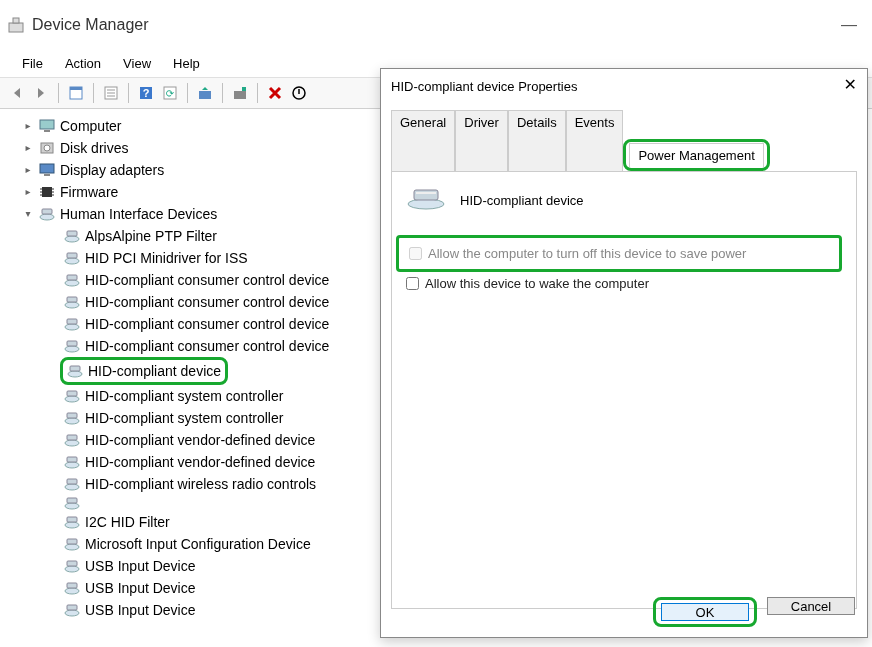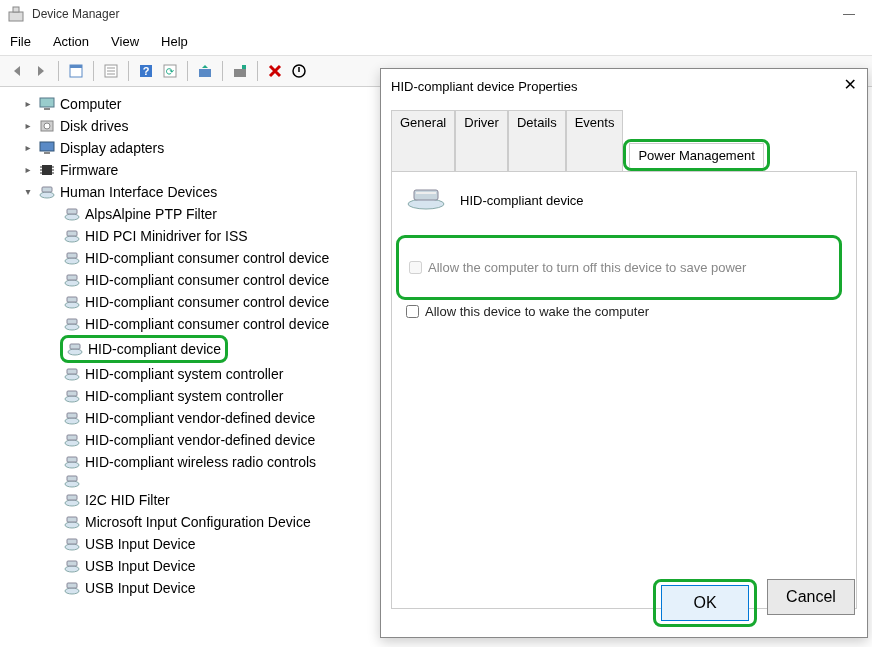--- a/index.html
+++ b/index.html
@@ -1,23 +1,23 @@
 <!DOCTYPE html>
 <html><head>
 <meta charset="utf-8">
 <style>
 * { box-sizing: border-box; font-family: "Segoe UI", Arial, sans-serif; }
 body { margin: 0; width: 872px; height: 647px; background: #fff; position: relative; font-size: 13px; color: #000; }
 
-.window-title { display: flex; align-items: center; padding: 6px 8px; font-size: 12px; color: #333; }
+.window-title { display: flex; align-items: center; padding: 16px 8px; font-size: 16px; color: #333; }
 .window-title .app-icon { width: 16px; height: 16px; margin-right: 8px; }
 .window-title .spacer { flex: 1; }
 .min-btn { width: 30px; text-align: center; color: #555; }
 
-.menu-bar { display: flex; gap: 10px; padding: 4px 4px; border-bottom: 1px solid #e0e0e0; font-size: 13px; }
+.menu-bar { display: flex; gap: 10px; padding: 4px 16px; border-bottom: 1px solid #e0e0e0; font-size: 13px; }
 .menu-bar span { padding: 2px 6px; }
 
 .toolbar { display: flex; align-items: center; gap: 2px; padding: 4px 6px; border-bottom: 1px solid #d0d0d0; background: #f8f8f8; }
 .toolbar .tb-btn { width: 22px; height: 22px; display: flex; align-items: center; justify-content: center; border: 1px solid transparent; }
 .toolbar .tb-sep { width: 1px; height: 20px; background: #c0c0c0; margin: 0 4px; }
 
 .tree { padding: 6px 0 6px 22px; line-height: 22px; font-size: 14px; }
 .tree-item { display: flex; align-items: center; gap: 5px; }
 .tree-item.child { padding-left: 42px; }
 .tree-item.root { padding-left: 0; }
@@ -36,25 +36,25 @@
 .tabs { display: flex; padding: 10px 2px 0 10px; gap: 0; }
 .tab { padding: 4px 8px; border: 1px solid #ccc; border-bottom: none; background: #f0f0f0; font-size: 13px; position: relative; }
 .tab.active { background: #fff; }
 .tab-wrap-highlight { border: 3px solid #17a82f; border-radius: 8px; padding: 1px 3px; display:inline-flex;margin-top:29px; }
 
 .tab-panel { border: 1px solid #ccc; margin: 0 10px 10px 10px; padding: 14px 14px 14px 14px; height: 438px; position: relative; background:#fff; }
 .device-head { display: flex; align-items: center; gap: 14px; margin-bottom: 20px; }
 
 .checkbox-row { display:flex; align-items:center; gap:6px; font-size:13px; color:#222; margin: 2px 0; }
 .checkbox-row input { margin:0; }
-.cb-highlight { border:3px solid #17a82f; border-radius:9px; padding:20px 10px; margin-left:-10px; margin-bottom:4px; }
+.cb-highlight { border:3px solid #17a82f; border-radius:4px; padding:6px 10px; margin-left:-10px; margin-bottom:4px; }
 .cb-disabled { color:#888; }
 
 .dialog-buttons { position:absolute; right:12px; bottom:10px; display:flex; gap:10px; }
-.dlg-btn { min-width: 88px; height: 36px; border:1px solid #888; background:#e9e9e9; font-size:16px; display:flex; align-items:center; justify-content:center; }
+.dlg-btn { min-width: 88px; height: 18px; border:1px solid #888; background:#e9e9e9; font-size:13px; display:flex; align-items:center; justify-content:center; }
 .dlg-btn.primary { border:1px solid #0078d7; background:#e5f1fb; }
 .ok-highlight { border:3px solid #17a82f; border-radius:8px; padding:3px 5px; }
 
 
 .svg { display:block; }
 </style>
 </head>
 <body>
 
 <div class="window-title">

